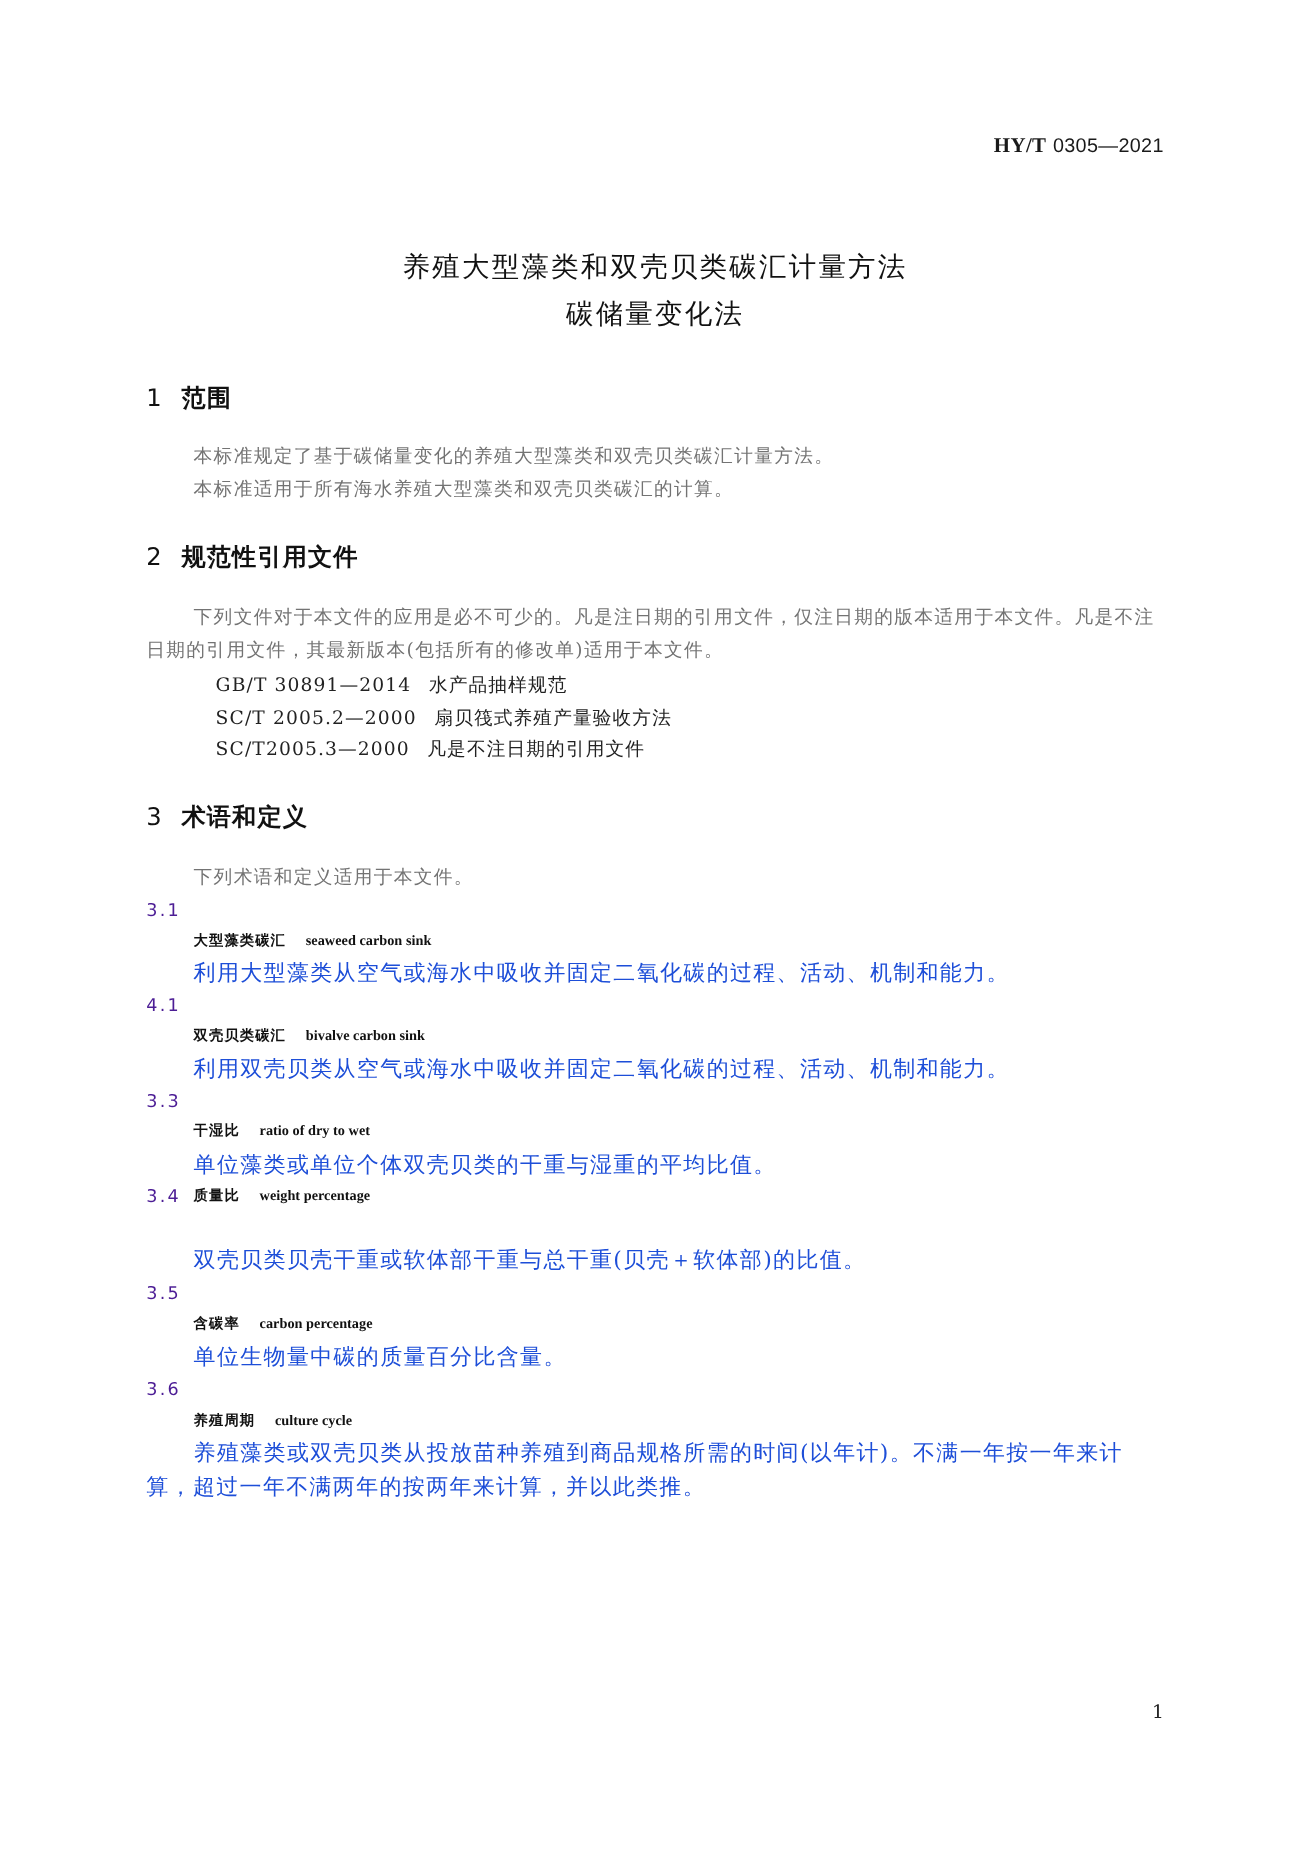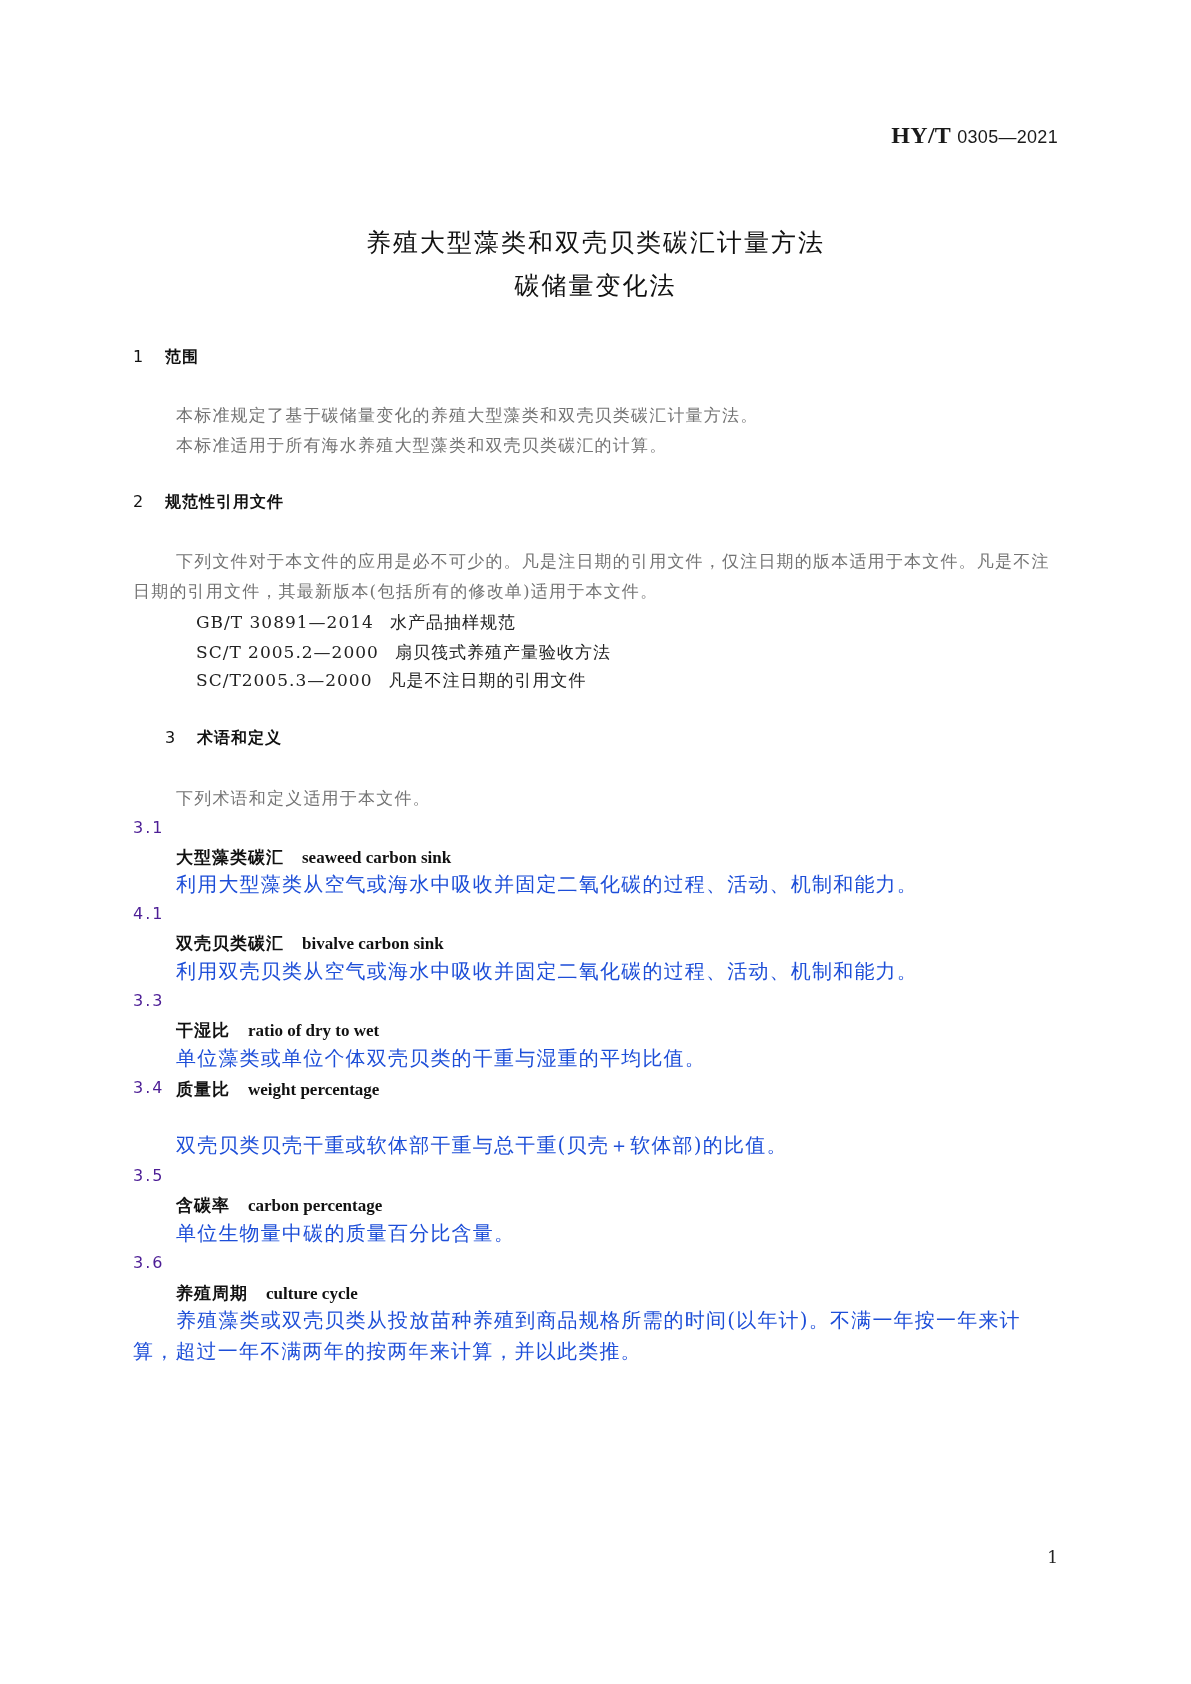--- a/index.html
+++ b/index.html
@@ -5,53 +5,53 @@
     html, body { margin: 0; padding: 0; background: #ffffff; }
     body {
       width: 1191px; height: 1684px; position: relative; overflow: hidden;
       font-family: "DejaVu Serif", "Liberation Serif", serif;
       color: #1a1a1a;
     }
     .std-code {
       position: absolute; top: 122px; right: 133px;
       font-size: 18px; letter-spacing: 0.3px;
     }
-    .std-code .hy { font-family: "Liberation Serif", "DejaVu Serif", serif; font-weight: bold; font-size: 24px; }
+    .std-code .hy { font-family: "Liberation Serif", "DejaVu Serif", serif; font-weight: bold; font-size: 19px; }
     .std-code .num { font-family: "Liberation Sans", "DejaVu Sans", sans-serif; }
     .title {
       position: absolute; left: 0; width: 1191px; text-align: center;
       font-family: Liberation Sans, sans-serif;
       font-size: 25px; letter-spacing: 2px; color: #111;
     }
     .title.l1 { top: 226px; }
     .title.l2 { top: 269px; }
     .sec-head {
       position: absolute; left: 133px;
       font-family: "DejaVu Sans", "Liberation Sans", sans-serif;
-      font-size: 16px; font-weight: bold; letter-spacing: 1px; color: #111;
+      font-size: 22px; font-weight: bold; letter-spacing: 1px; color: #111;
     }
     .sec-head .n { font-weight: normal; display: inline-block; width: 32px; }
     .para {
       position: absolute; left: 133px; width: 928px;
       font-size: 17px; line-height: 30px; letter-spacing: 1.2px; color: #737373;
     }
     .para.indent { text-indent: 43px; }
     .ref {
       position: absolute; left: 176px;
       font-size: 17px; letter-spacing: 1px; color: #222;
     }
     .ref .code { display: inline-block; margin-right: 16px; margin-left: 20px; }
     .term-num {
       position: absolute; left: 133px;
       font-family: "DejaVu Sans", "Liberation Sans", sans-serif;
       font-size: 16px; letter-spacing: 2px; color: #4c1d95;
     }
     .term-name {
       position: absolute; left: 176px;
-      font-size: 17px; font-weight: bold; color: #111;
+      font-size: 13px; font-weight: bold; color: #111;
     }
     .term-name .zh { font-family: "DejaVu Sans", "Liberation Sans", sans-serif; letter-spacing: 1px; }
     .term-name .en { font-family: "Liberation Serif", "DejaVu Serif", serif; margin-left: 18px; }
     .term-def {
       position: absolute; left: 176px; width: 885px;
       font-size: 20px; line-height: 31px; letter-spacing: 1.2px; color: #1d4ed8;
     }
     .term-def.wrap { left: 133px; width: 930px; text-indent: 43px; }
     .page-num {
       position: absolute; top: 1547px; right: 133px;
@@ -82,21 +82,21 @@
 <div class="ref" style="top:611px;">
   <span class="code">GB/T 30891—2014</span><span>水产品抽样规范</span>
 </div>
 <div class="ref" style="top:641px;">
   <span class="code">SC/T 2005.2—2000</span><span>扇贝筏式养殖产量验收方法</span>
 </div>
 <div class="ref" style="top:669px;">
   <span class="code">SC/T2005.3—2000</span><span>凡是不注日期的引用文件</span>
 </div>
 
-<div class="sec-head" style="top:728px;margin-left:32px;">
+<div class="sec-head" style="top:728px;">
   <span class="n">3</span><span>术语和定义</span>
 </div>
 <div class="para indent" style="top:783px;">下列术语和定义适用于本文件。</div>
 
 <div class="term-num" style="top:818px;">3.1</div>
 <div class="term-name" style="top:846px;">
   <span class="zh">大型藻类碳汇</span><span class="en">seaweed carbon sink</span>
 </div>
 <div class="term-def" style="top:869px;">利用大型藻类从空气或海水中吸收并固定二氧化碳的过程、活动、机制和能力。</div>
 

